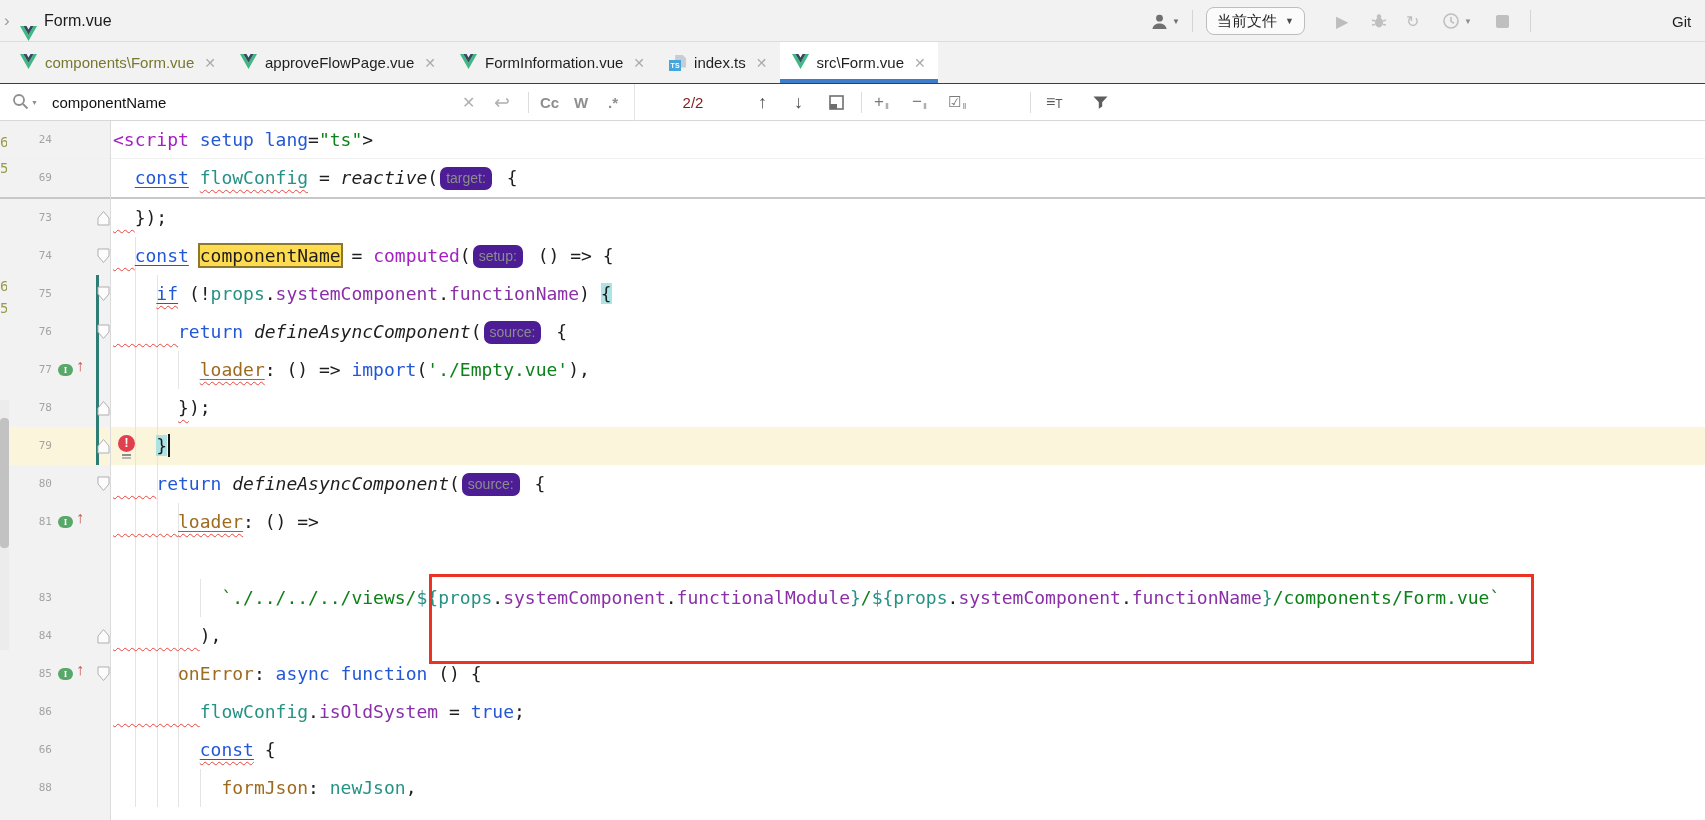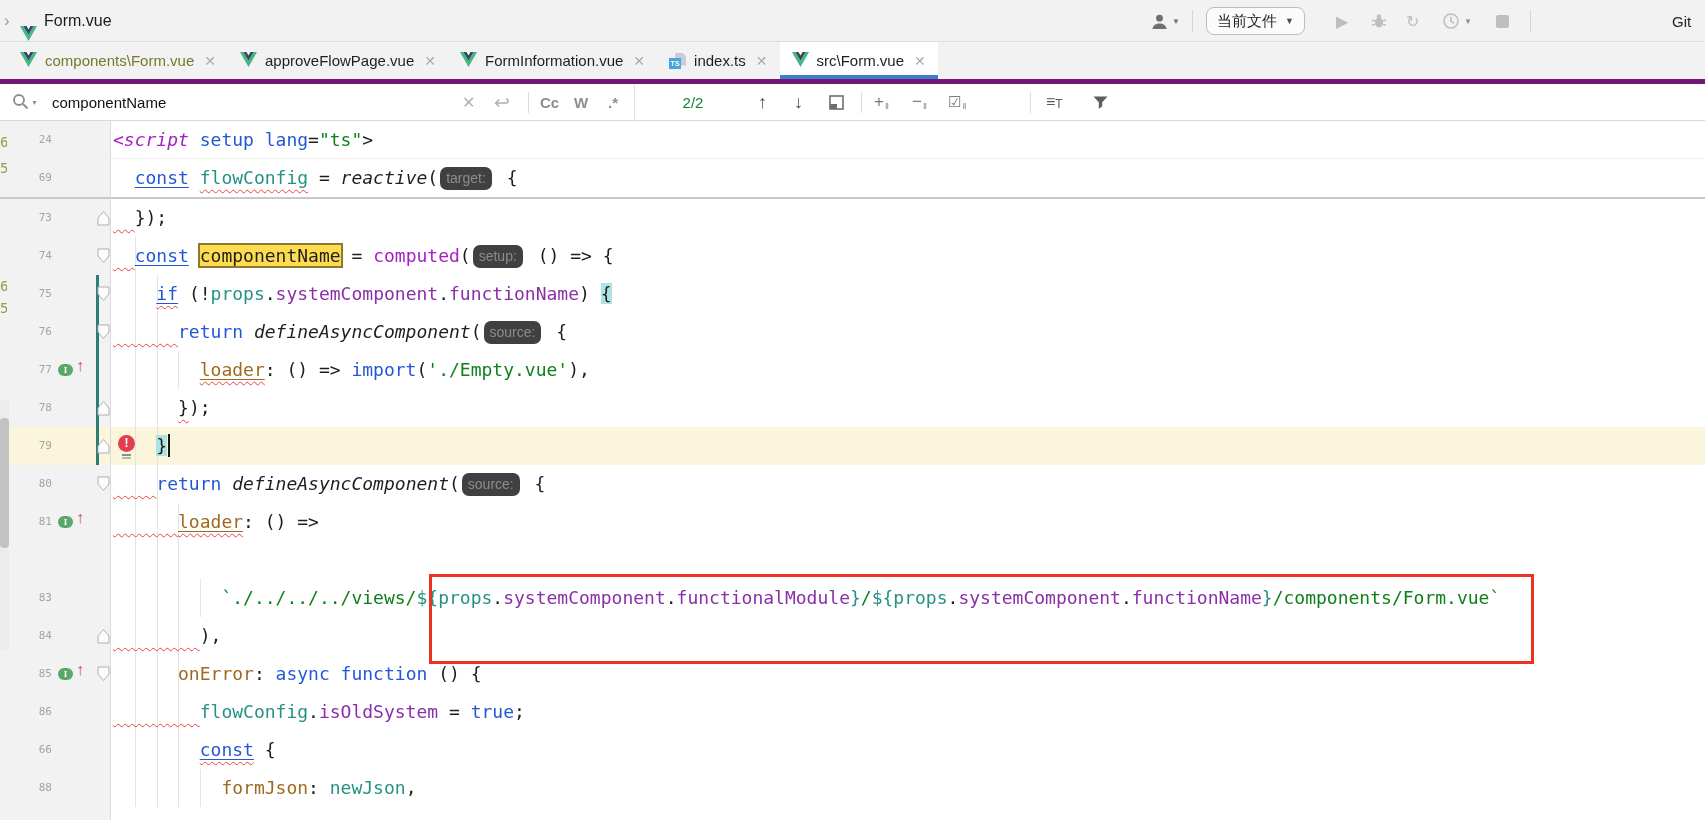--- a/index.html
+++ b/index.html
@@ -19,21 +19,21 @@
   .vsep { position:absolute; top:10px; width:1px; height:22px; background:#D4D4D4; }
   #cfg-box { position:absolute; left:1206px; top:7px; height:28px; padding:0 10px;
              border:1px solid #BDBDBD; border-radius:8px; background:#FBFBFB;
              display:flex; align-items:center; gap:8px; font-size:15px; color:#1F1F1F; }
   #cfg-box .dd { font-size:9px; color:#4A4A4A; }
   .ghost-ico { color:#BDBDBD; font-size:16px; }
   #tb-git { left:1672px; font-size:15px; color:#1F1F1F; }
 
   
   #tabstrip { position:absolute; left:0; top:42px; width:1705px; height:42px;
-              background:#F2F2F2; border-bottom:5px solid #701a75;
+              background:#F2F2F2; border-bottom:1px solid #701a75;
               display:flex; align-items:stretch; padding-left:8px; }
   .tab { position:relative; display:flex; align-items:center; gap:8px;
          padding:0 12px; font-size:15px; color:#1F1F1F; cursor:default; }
   .tab.active { background:#FFFFFF; }
   .tab.active::after { content:""; position:absolute; left:0; right:0; bottom:0;
                        height:4px; background:#3D7DC9; }
   .tab.ignored .tab-label { color:#77772F; }
   .tab-close { color:#ABABAB; font-size:14px; margin-left:2px; }
   .ts-icon { position:relative; width:17px; height:16px; display:inline-block; }
   .ts-back { position:absolute; right:0; top:0; width:11px; height:13px; background:#C6CDD4;
@@ -48,21 +48,21 @@
   .sb { position:absolute; top:0; height:36px; display:flex; align-items:center; }
   #search-input { position:absolute; left:52px; top:0; width:390px; height:36px;
                   border:none; outline:none; font-size:15px; color:#111;
                   font-family:"Liberation Sans", sans-serif; background:transparent; }
   .sb-grey { color:#B0B0B0; font-size:16px; }
   .sb-toggle { color:#8E8E8E; font-size:15px; font-weight:bold; }
   .sb-sep { position:absolute; top:8px; width:1px; height:21px; background:#DCDCDC; }
   .sb-tallsep { position:absolute; top:0; width:1px; height:37px; background:#E4E4E4; }
   #match-count { position:absolute; left:648px; width:90px; top:0; height:36px;
                  display:flex; align-items:center; justify-content:center;
-                 font-size:15px; color:#15803d; }
+                 font-size:15px; color:#7f1d1d; }
   .sb-dark { color:#4F4F4F; font-size:18px; font-weight:bold; }
   .sub2 { font-size:9px; color:#8E8E8E; position:relative; top:4px; left:1px; letter-spacing:-1px; }
 
   
   #editor { position:absolute; left:0; top:121px; width:1705px; height:699px; background:#fff; }
   #gutter-bg { position:absolute; left:0; top:0; width:110px; height:699px; background:#F2F2F2; }
   #gutter-line { position:absolute; left:110px; top:0; width:1px; height:699px; background:#DBDBDB; }
   #cur-line { position:absolute; left:0; width:1705px; height:38px; background:#FBF5DC; }
   .iguide { position:absolute; width:1px; background:#E4E4E4; }
   .stick-sep1 { position:absolute; left:0; width:1705px; height:1px; background:#F0F0F0; }
@@ -80,33 +80,33 @@
   .impl-arrow { position:absolute; left:76px; top:6px; color:#C2504A; font-size:16px; font-weight:bold; }
   .errico { position:absolute; left:118px; top:8px; width:17px; height:17px; background:#E0404E;
             border-radius:50%; color:#fff; font-weight:bold; font-size:12px; text-align:center;
             line-height:17px; }
   .errico::after { content:""; position:absolute; left:4px; bottom:-4px; width:9px; height:2px;
                    background:#8E8E8E; box-shadow:0 3px 0 #B5B5B5; }
   .code { position:absolute; left:113px; top:0; height:38px; line-height:38px;
           white-space:pre; font-family:"DejaVu Sans Mono", monospace; font-size:18px; color:#1E1E1E; }
   .tok { display:inline; }
   .c-k  { color:#2257D6; }
-  .c-t  { color:#A520C3;font-style:italic; }
+  .c-t  { color:#A520C3; }
   .c-fm { color:#A520C3; }
   .c-s  { color:#0E811A; }
   .c-p  { color:#8A2FA8; }
   .c-v  { color:#259285; }
   .c-key{ color:#9E6A1F; }
   .c-fi { color:#1E1E1E; font-style:italic; }
   .u { text-decoration:underline; text-underline-offset:3px; text-decoration-thickness:1px; }
   .sq { text-decoration:underline wavy #E8453C; text-underline-offset:5px;
         text-decoration-thickness:1px; text-decoration-skip-ink:none; }
   .hl-match { background:#FFDB4F; outline:2px solid #8A7930; }
   .hl-brace { background:#AEE3E4; }
-  .hint { display:inline-block; background:#404040; color:#8C8C8C; border-radius:7px;
+  .hint { display:inline-block; background:#4c1d95; color:#8C8C8C; border-radius:7px;
           font-family:"Liberation Sans", sans-serif; font-size:14px; line-height:23px;
           height:23px; padding:0 6px; margin:0 4px 0 2px; vertical-align:1px; }
   .caret { display:inline-block; width:2px; height:23px; background:#141414;
            vertical-align:-5px; margin-left:1px; }
 
   #red-rect { position:absolute; border:3px solid #EA3323; background:transparent; }
 
   .artifact-digit { position:absolute; left:0; width:7px; overflow:hidden; color:#9A9A4A;
                     font-family:"DejaVu Sans Mono", monospace; font-size:14px; }
   #art-track { position:absolute; left:0; width:9px; background:#ECECEC; }

